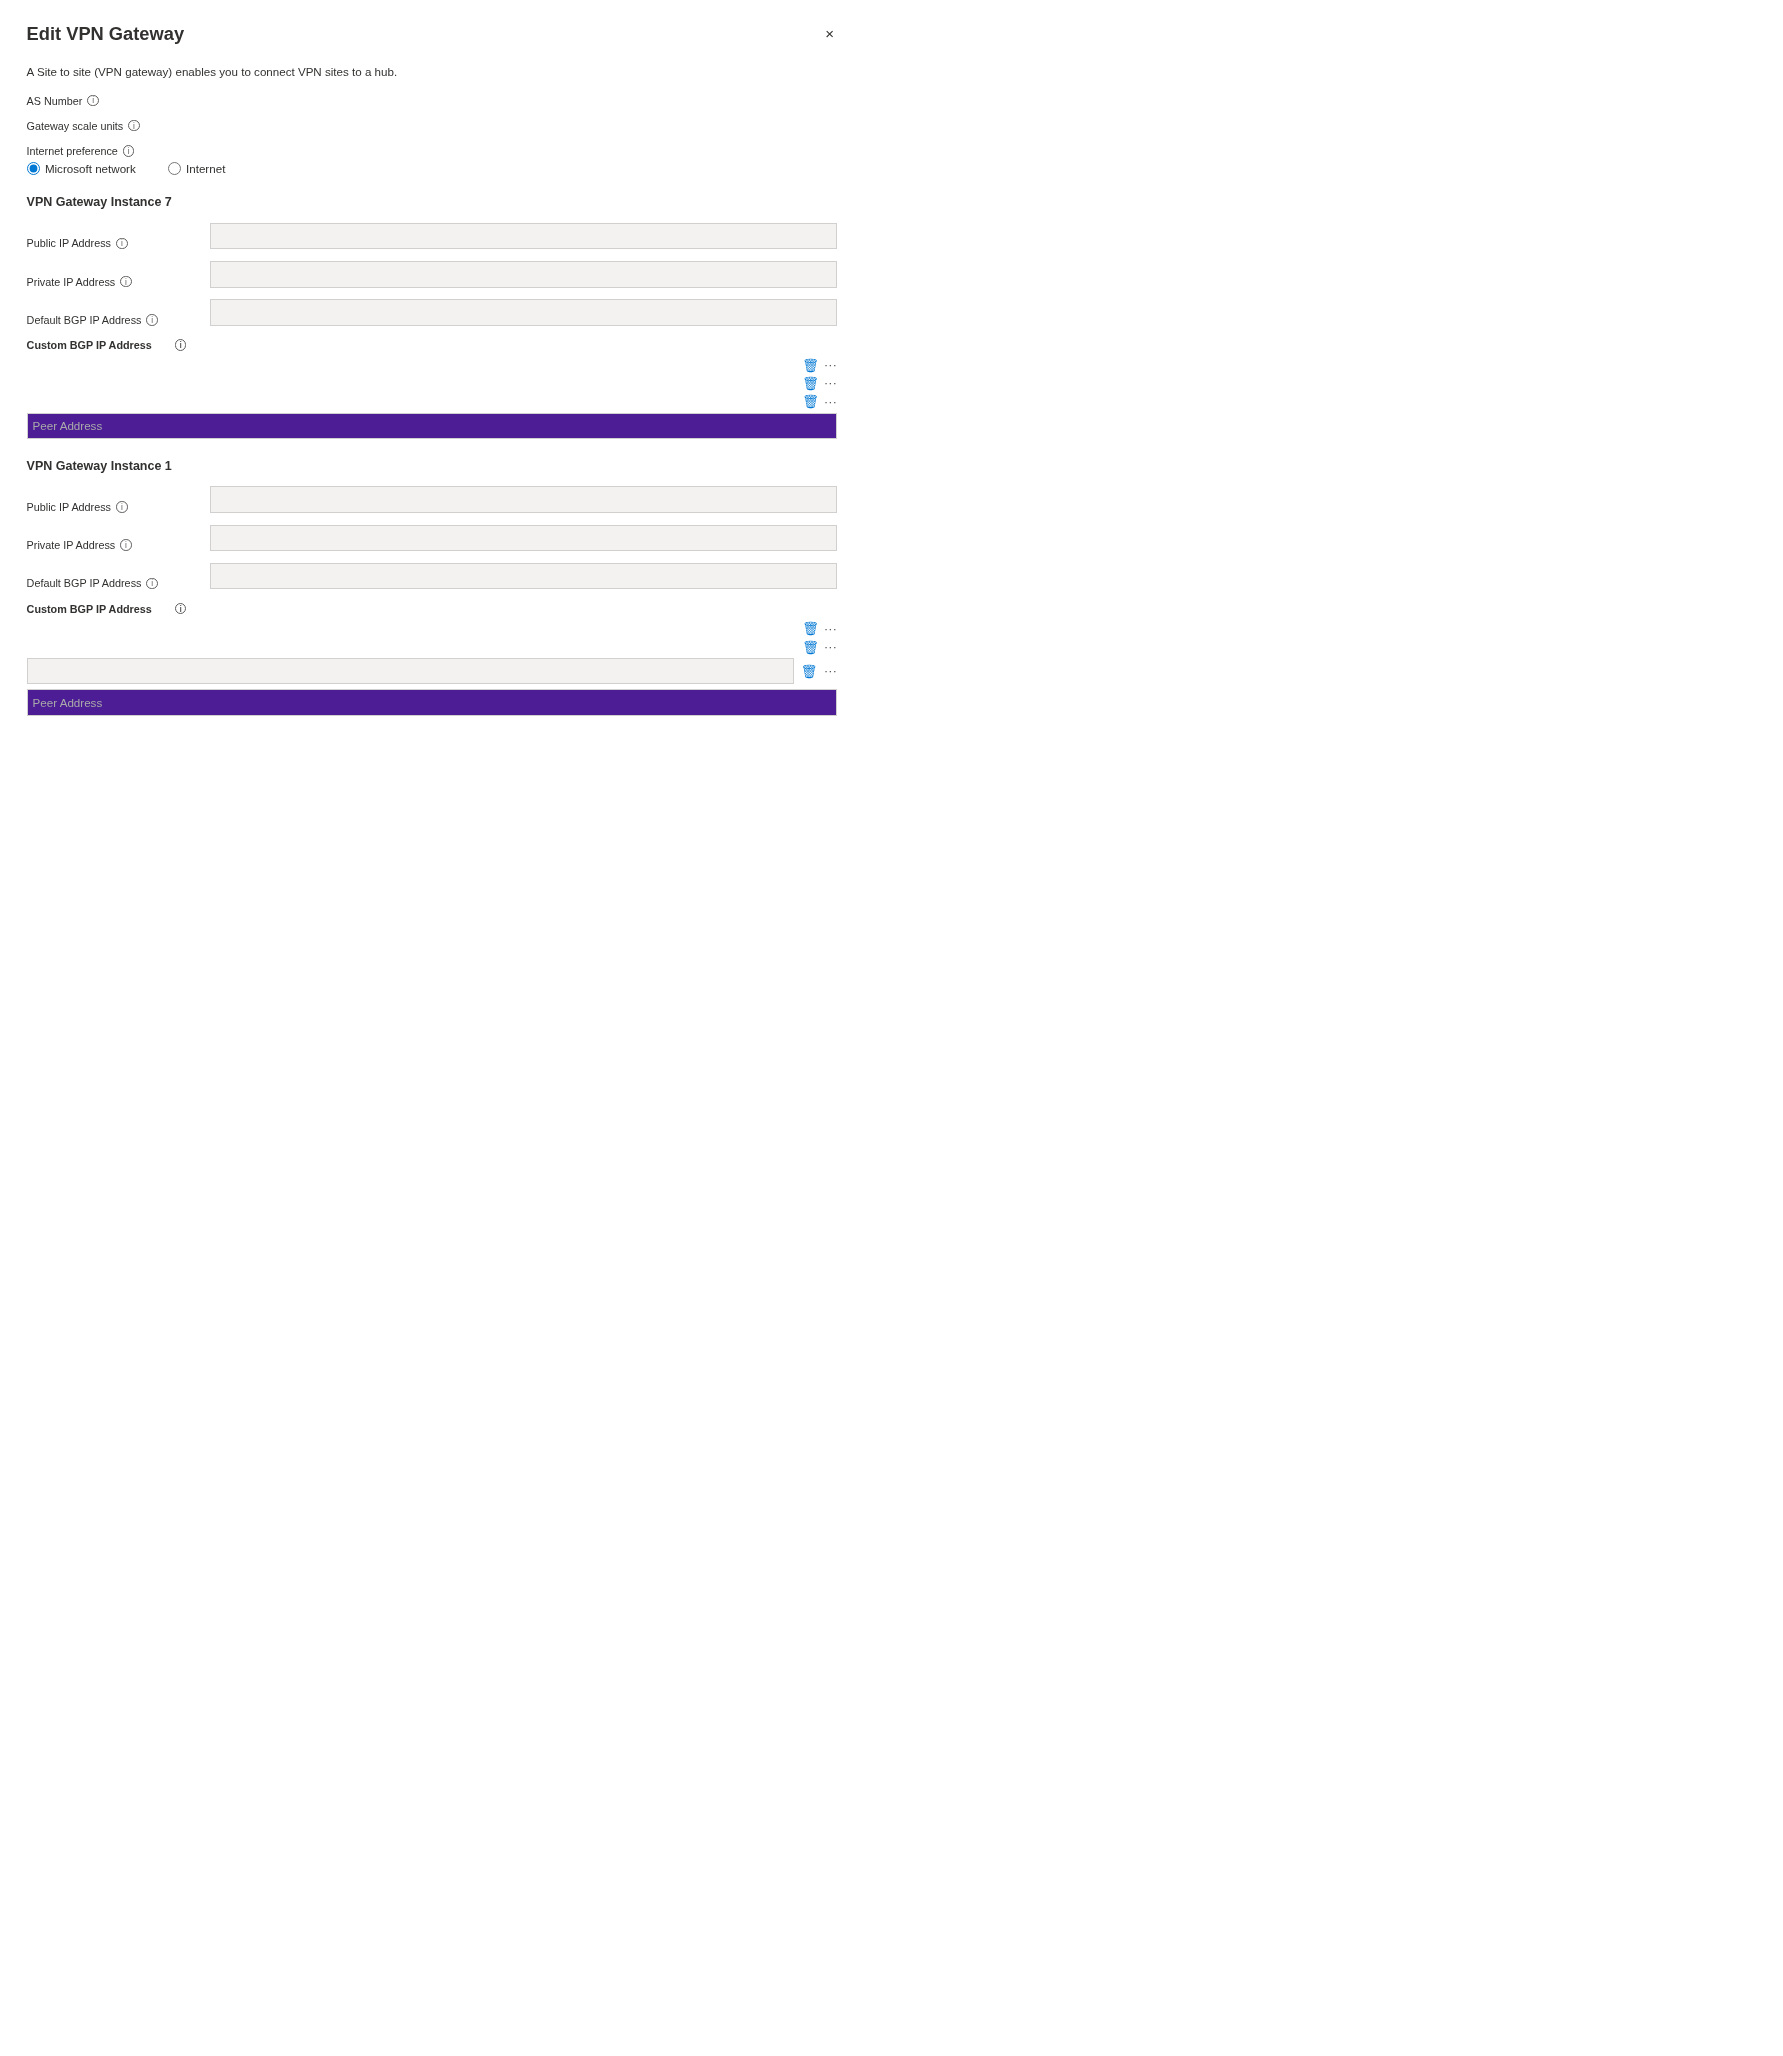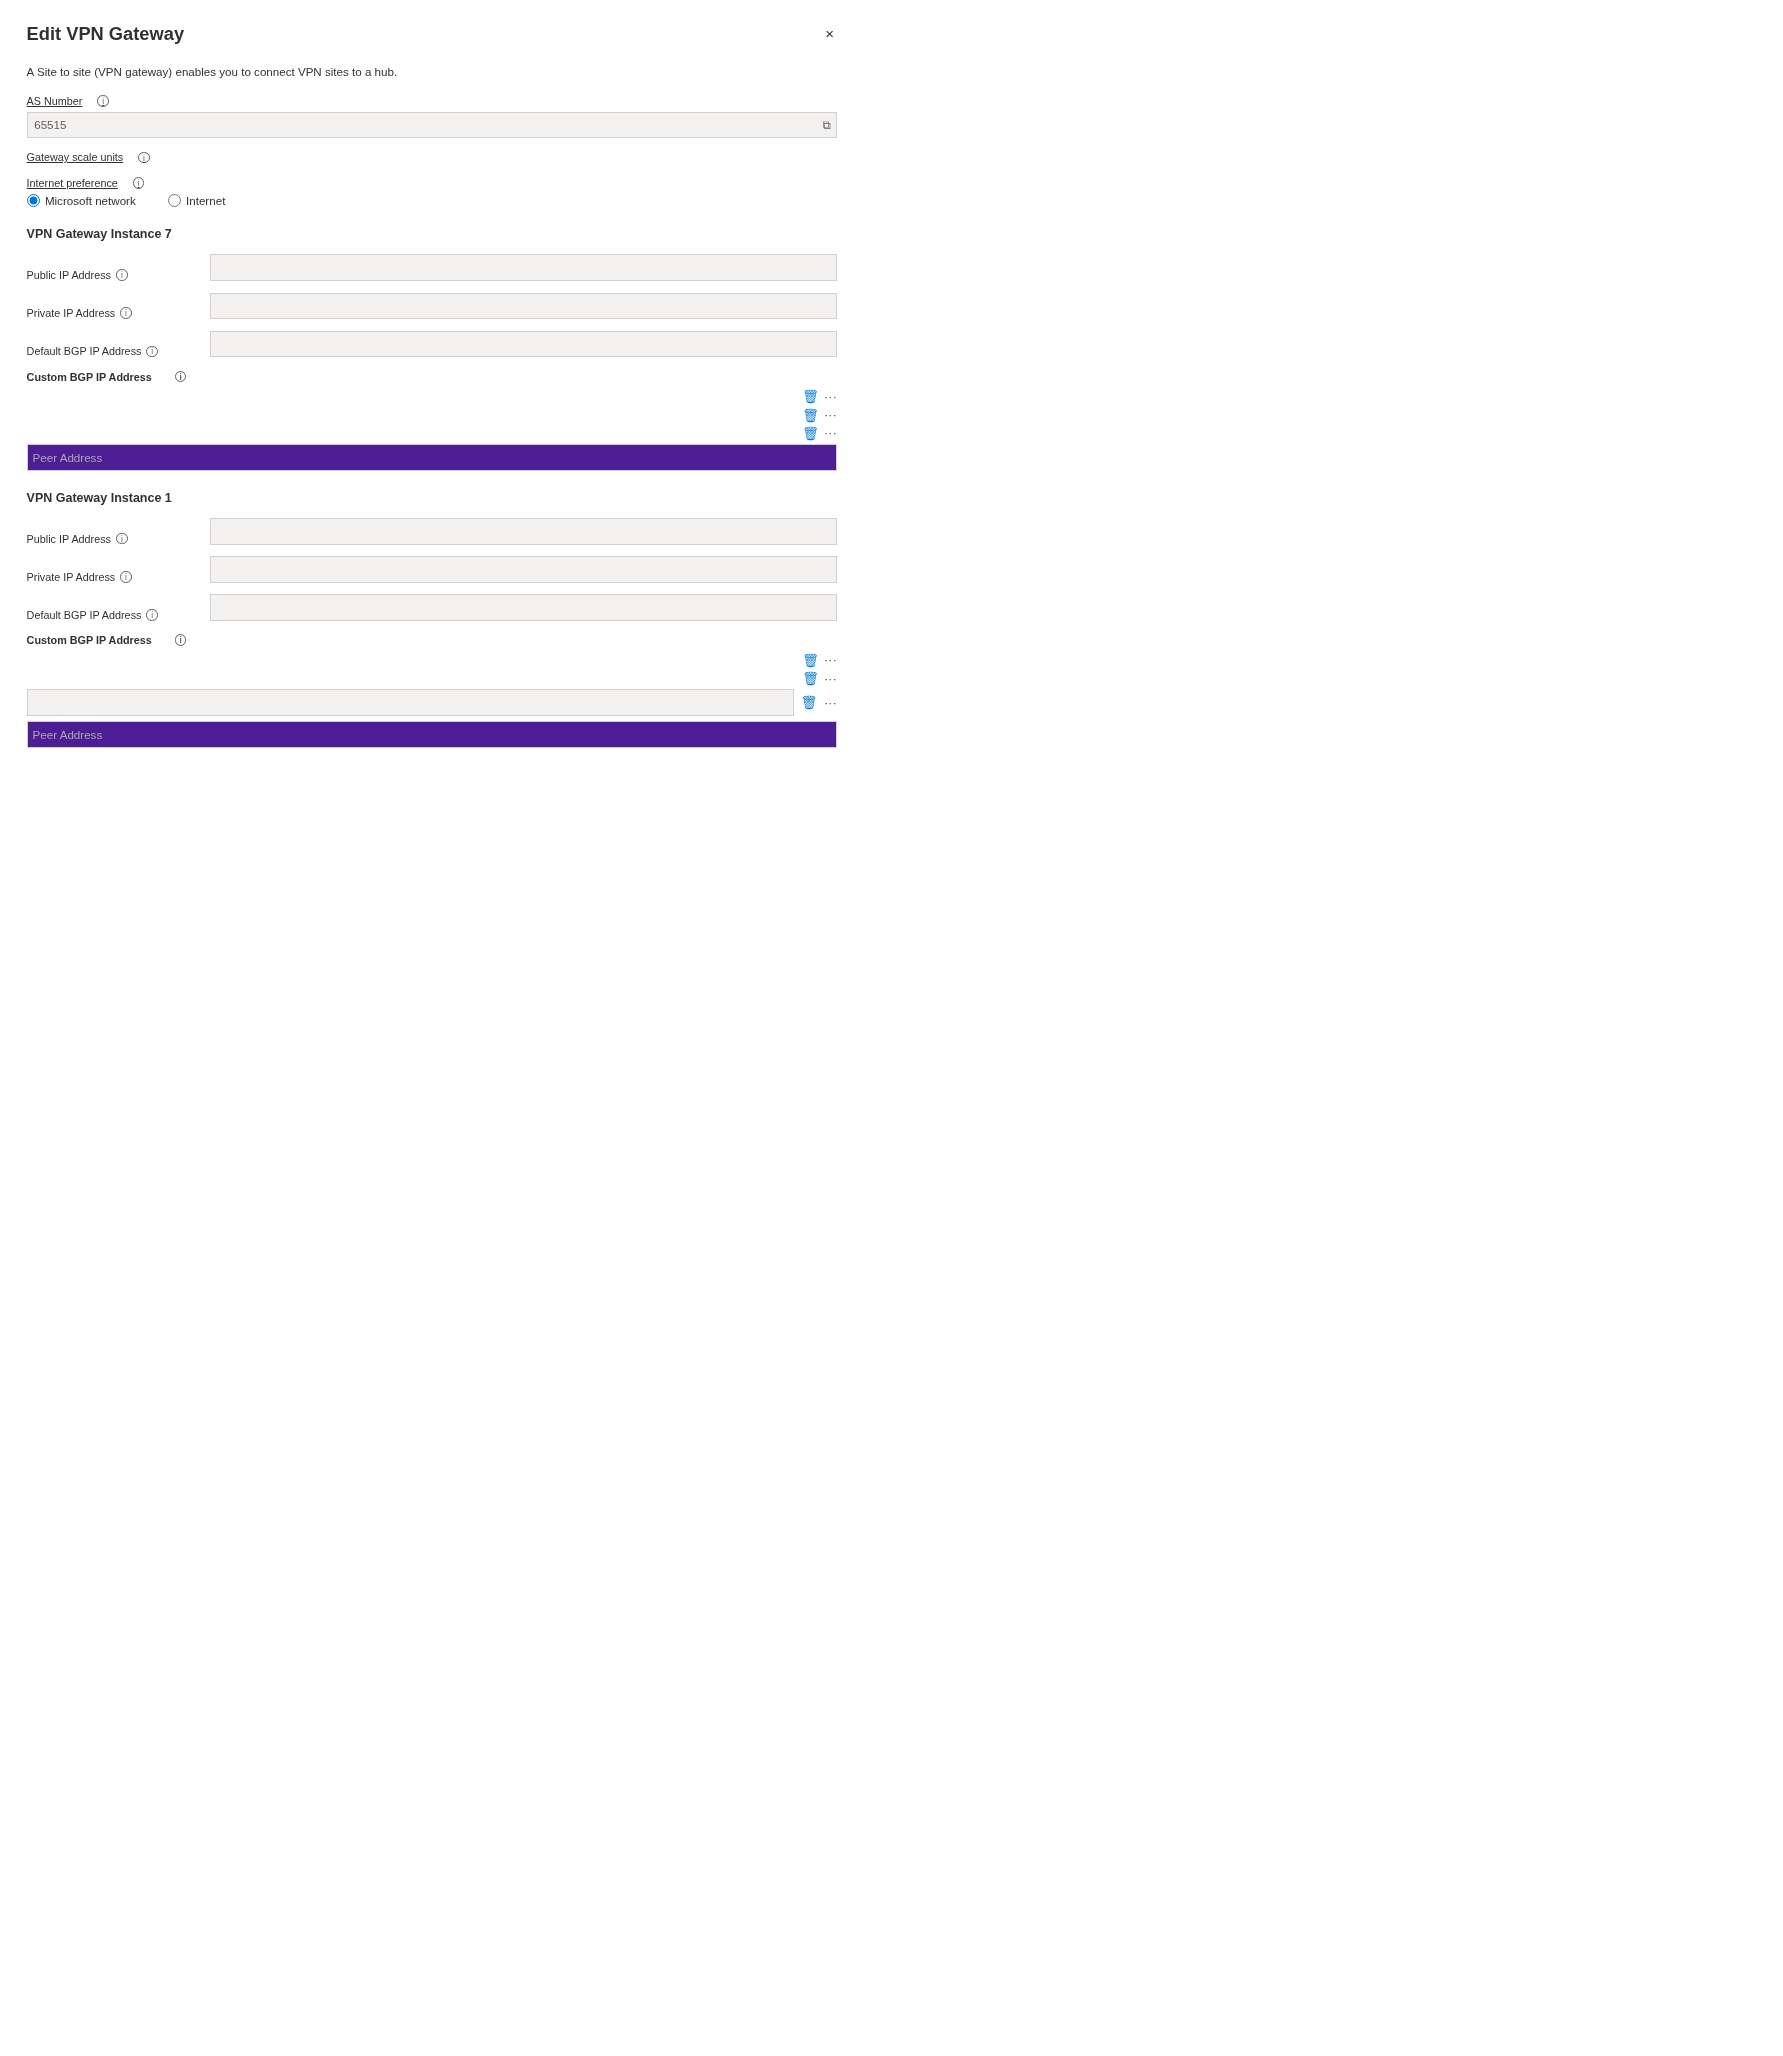--- a/index.html
+++ b/index.html
@@ -39,26 +39,25 @@
     .description {
       color: #323130;
       margin-bottom: 16.6px;
       font-size: 11.6px;
     }
     .form-group {
       margin-bottom: 13.3px;
     }
     .field-label {
       display: flex;
-      align-items: flex-end;
-      gap: 15px;
+      align-items: flex-start;
+      gap: 5px;
       margin-bottom: 5px;
       font-size: 10.8px;
       color: #323130;
-      text-decoration: underline;
     }
     .info-icon {
       display: inline-flex;
       align-items: center;
       justify-content: center;
       width: 11.6px;
       height: 11.6px;
       border: 0.8px solid #605e5c;
       border-radius: 50%;
       font-size: 8.3px;
@@ -226,24 +225,20 @@
     <button class="close-btn">×</button>
   </div>
 
   <p class="description">A Site to site (VPN gateway) enables you to connect VPN sites to a hub.</p>
 
   <div class="form-group">
     <div class="field-label">
       <span>AS Number</span>
       <span class="info-icon">i</span>
     </div>
-    <div class="input-wrapper">
-      <input class="text-input" type="text" readonly="" value="65515" style="">
-      <span class="copy-icon">⧉</span>
-    </div>
   </div>
 
   <div class="form-group">
     <div class="field-label">
       <span>Gateway scale units</span>
       <span class="info-icon">i</span>
     </div>
   </div>
 
   <div class="form-group">

